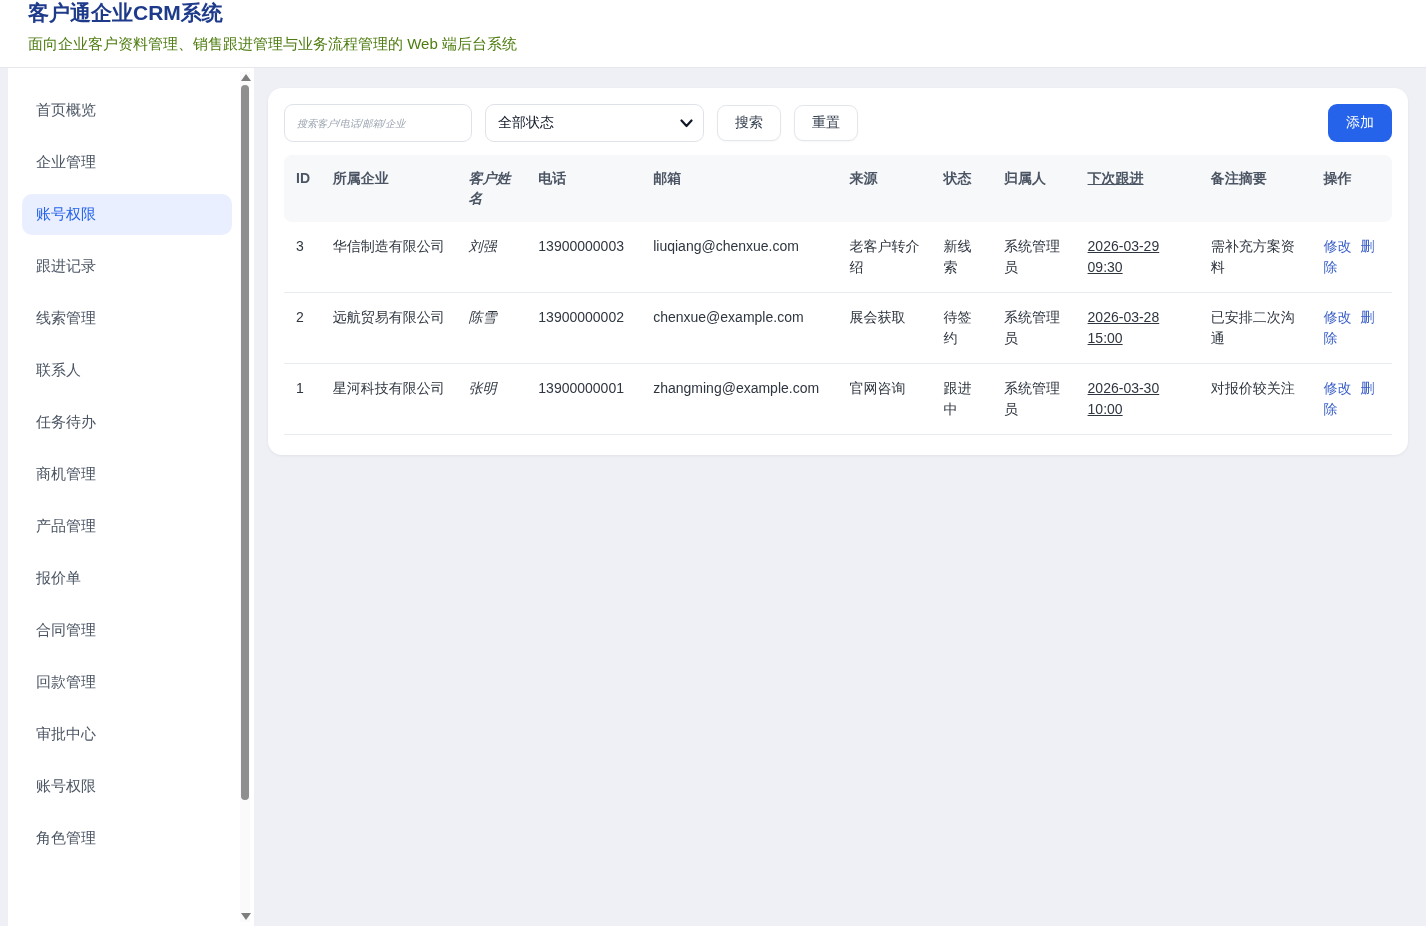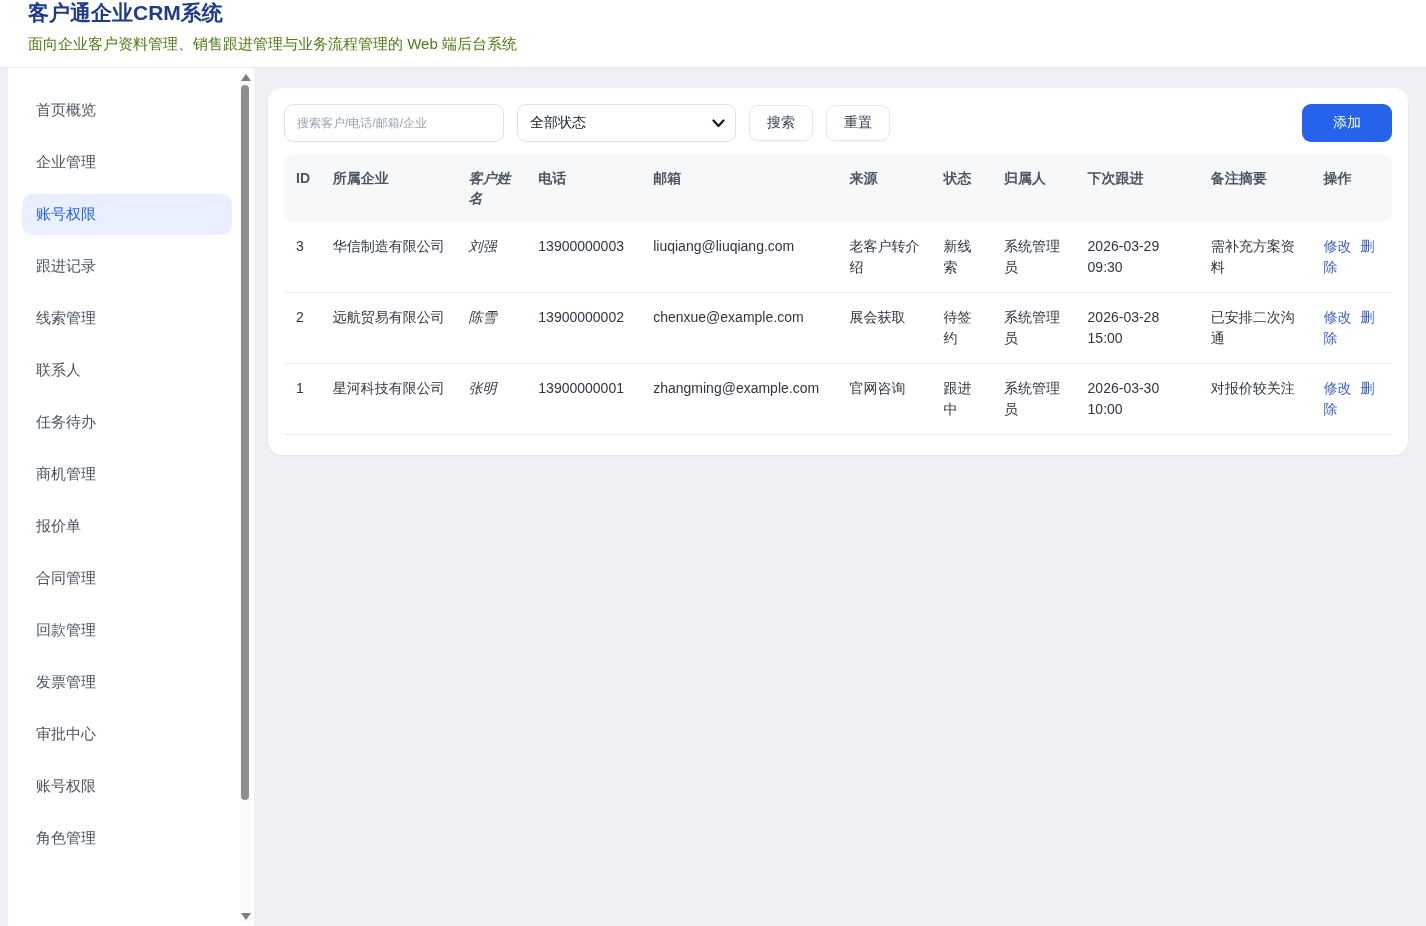--- a/index.html
+++ b/index.html
@@ -60,36 +60,37 @@
   }
   
   .main{flex:1;padding:20px 18px 0 14px;}
   .card{
     background:#ffffff;border-radius:14px;
     box-shadow:0 1px 3px rgba(15,23,42,0.06);
     padding:16px 16px 20px 16px;
   }
   .toolbar{display:flex;align-items:center;gap:13px;}
   .search-input{
-    width:220px;height:38px;border:1px solid #dfe3e9;border-radius:9px;
-    padding:0 12px;font-size:12px;color:#374151;outline:none;
+    width:188px;height:38px;border:1px solid #dfe3e9;border-radius:9px;
+    padding:0 12px;font-size:10px;color:#374151;outline:none;
     font-family:inherit;
+    font-style:italic;
   }
   .search-input::placeholder{color:#9aa3af;}
   .select{
     width:219px;height:38px;border:1px solid #dfe3e9;border-radius:9px;
     display:flex;align-items:center;justify-content:space-between;
     padding:0 10px 0 12px;cursor:pointer;color:#111827;
   }
   .chev{display:flex;align-items:center;}
   .toolbar .btn{padding:8px 17px;}
   .spacer{flex:1;}
   .btn-primary{
     background:var(--accent);color:#ffffff;border:none;border-radius:9px;
-    padding:10px 31px;font-size:14px;cursor:pointer;font-family:inherit;
+    padding:10px 18px;font-size:14px;cursor:pointer;font-family:inherit;
   }
   
   table{
     width:100%;border-collapse:collapse;table-layout:fixed;margin-top:13px;
   }
   thead th{
     background:#f7f8fa;text-align:left;font-weight:bold;color:#4b5563;
     font-size:14px;padding:13px 10px;vertical-align:top;line-height:1.45;
   }
   thead th:first-child{border-radius:8px 0 0 8px;padding-left:12px;}
@@ -102,21 +103,21 @@
   td.actions a{color:var(--link);text-decoration:none;margin-right:9px;}
   
   .col-0{width:37px;}
   .col-1{width:130px;}
   .col-2{width:67px;font-style:italic;}
   .col-3{width:110px;}
   .col-4{width:188px;}
   .col-5{width:90px;}
   .col-6{width:58px;}
   .col-7{width:80px;}
-  .col-8{width:118px;}
+  .col-8{width:118px;text-decoration:underline;}
   .col-9{width:108px;}
   .col-10{width:75px;}
 </style>
 </head>
 <body>
 
 <header class="app-header">
   <div class="header-left">
     <h1 class="app-title">客户通企业CRM系统</h1>
     <p class="app-subtitle">面向企业客户资料管理、销售跟进管理与业务流程管理的 Web 端后台系统</p>
@@ -144,30 +145,30 @@
         <li class="nav-item">
     <span>联系人</span>
   </li>
         <li class="nav-item">
     <span>任务待办</span>
   </li>
         <li class="nav-item">
     <span>商机管理</span>
   </li>
         <li class="nav-item">
+    <span>产品管理</span>
+  </li>
+        <li class="nav-item">
     <span>报价单</span>
   </li>
         <li class="nav-item">
     <span>合同管理</span>
   </li>
         <li class="nav-item">
     <span>回款管理</span>
-  </li>
-        <li class="nav-item">
-    <span>发票管理</span>
   </li>
         <li class="nav-item">
     <span>审批中心</span>
   </li>
         <li class="nav-item">
     <span>账号权限</span>
   </li>
         <li class="nav-item">
     <span>角色管理</span>
   </li>
@@ -215,21 +216,21 @@
               <th class="col-9">备注摘要</th>
               <th class="col-10">操作</th>
             </tr>
         </thead>
         <tbody id="table-body">
             <tr>
               <td class="col-0">3</td>
               <td class="col-1">华信制造有限公司</td>
               <td class="col-2">刘强</td>
               <td class="col-3">13900000003</td>
-              <td class="col-4">liuqiang@liuqiang.com</td>
+              <td class="col-4">liuqiang@chenxue.com</td>
               <td class="col-5">老客户转介绍</td>
               <td class="col-6">新线索</td>
               <td class="col-7">系统管理员</td>
               <td class="col-8">2026-03-29 09:30</td>
               <td class="col-9">需补充方案资料</td>
               <td class="col-10 actions"><a href="#">修改</a><a href="#">删除</a></td>
             </tr>
             <tr>
               <td class="col-0">2</td>
               <td class="col-1">远航贸易有限公司</td>

